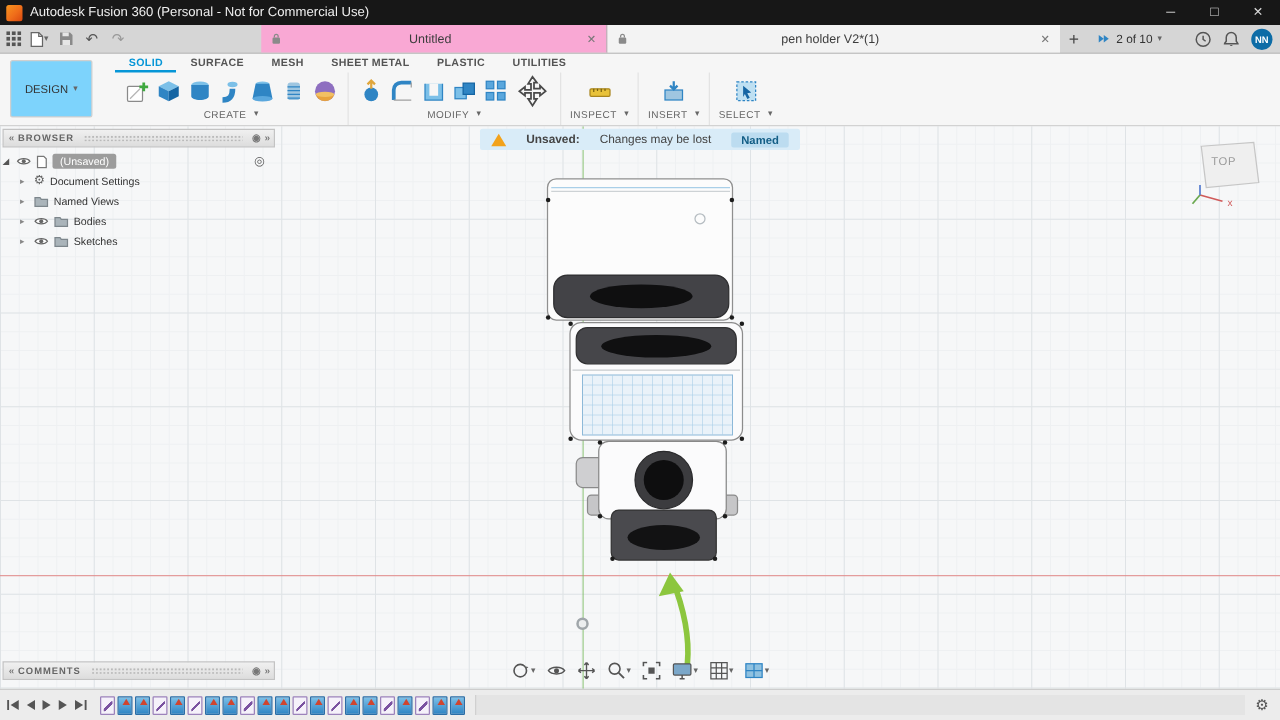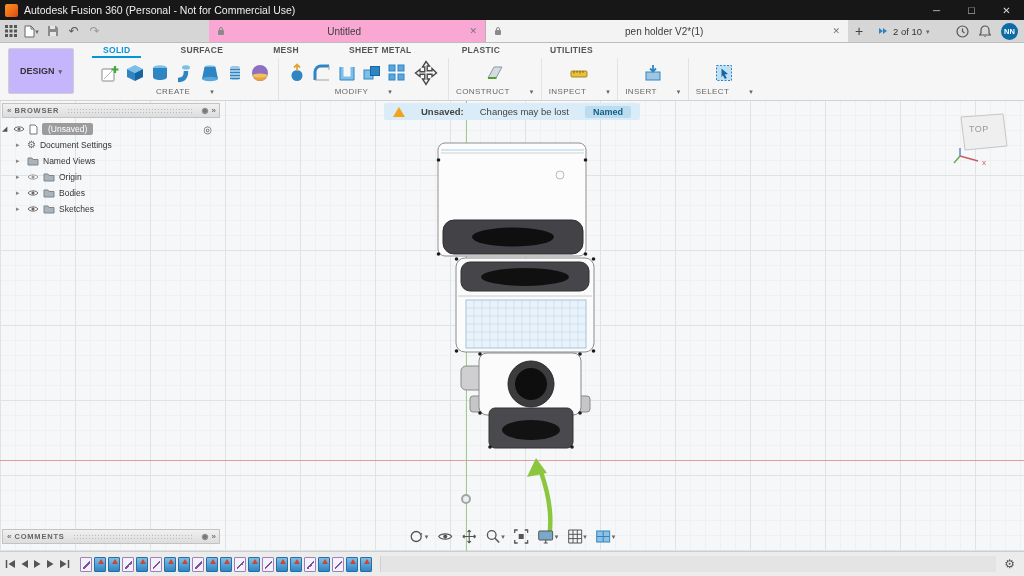--- a/index.html
+++ b/index.html
@@ -32,32 +32,32 @@
   .tab-close::after{content:"\2715";}
   .add-tab{width:22px;text-align:center;font-size:14px;color:#444;line-height:22px;}
   .doc-counter{display:flex;align-items:center;gap:4px;margin-left:8px;font-size:9.5px;color:#333;}
   .right-cluster{margin-left:auto;display:flex;align-items:center;gap:10px;margin-right:6px;}
   .avatar{width:17px;height:17px;border-radius:50%;background:#0d6ca6;color:#fff;
           font-size:7.5px;font-weight:bold;display:flex;align-items:center;justify-content:center;}
 
   
   .toolbar{position:absolute;top:42px;left:0;right:0;height:58px;background:#f6f6f6;
            border-bottom:1px solid #d2d2d2;z-index:48;}
-  .design-btn{position:absolute;left:8px;top:6px;width:64px;height:44px;background:#c4b5fd;
+  .design-btn{position:absolute;left:8px;top:6px;width:64px;height:44px;background:#7dd3fc;
               border:1px solid #cfcfcf;border-radius:2px;display:flex;align-items:center;
-              justify-content:center;gap:4px;font-size:9px;color:#333;font-weight:bold;}
+              justify-content:center;gap:4px;font-size:9px;color:#333;font-weight:normal;}
   .ribbon{position:absolute;left:92px;top:0;right:0;height:58px;display:flex;flex-direction:column;}
-  .ribbon-tabs{display:flex;height:16px;gap:28px;}
+  .ribbon-tabs{display:flex;height:16px;}
   .ribbon-tab{padding:0 11px;font-size:8.5px;font-weight:bold;color:#555;display:flex;
               align-items:center;letter-spacing:.3px;}
   .ribbon-tab.active{color:#0696d7;box-shadow:inset 0 -2px 0 #0696d7;}
   .ribbon-groups{display:flex;height:42px;}
   .rgroup{display:flex;flex-direction:column;align-items:center;padding:0 7px;border-right:1px solid #e3e3e3;}
   .rgroup-icons{display:flex;align-items:center;height:29px;gap:3px;}
-  .rgroup-label{font-size:8px;color:#666;letter-spacing:.4px;display:flex;align-items:center;gap:20px;}
+  .rgroup-label{font-size:8px;color:#666;letter-spacing:.4px;display:flex;align-items:center;gap:6px;}
   .ticon{width:22px;height:22px;display:flex;align-items:center;justify-content:center;}
   .ticon.big{width:30px;height:28px;}
   .ticon svg{display:block;}
 
   
   .canvas{position:absolute;top:100px;left:0;right:0;bottom:24px;background-color:#f6f7f8;
     background-image:
       linear-gradient(#dfe3e6 1px,transparent 1px),
       linear-gradient(90deg,#dfe3e6 1px,transparent 1px),
       linear-gradient(#eef0f2 1px,transparent 1px),
@@ -324,34 +324,20 @@
                 </svg>
               </span>
           </div>
           <div class="rgroup-label">
             <span>MODIFY</span>
               <span class="caret"></span>
           </div>
         </div>
 
 
-        <div class="rgroup">
-          <div class="rgroup-icons">
-            <span class="ticon">
-                <svg width="20" height="20" viewBox="0 0 20 20">
-                  <polygon points="3,15 9,4 17,4 11,15" fill="#d3dce1" stroke="#8a9aa5"></polygon>
-                  <path d="M3 15h8.5" stroke="#54a02f" stroke-width="2"></path>
-                </svg>
-              </span>
-          </div>
-          <div class="rgroup-label">
-            <span>CONSTRUCT</span>
-              <span class="caret"></span>
-          </div>
-        </div>
 
         <div class="rgroup">
           <div class="rgroup-icons">
             <span class="ticon">
                 <svg width="20" height="20" viewBox="0 0 20 20">
                   <rect x="2" y="8" width="16" height="6" rx="1" fill="#e8c23a" stroke="#a8851f"></rect>
                   <path d="M5 8v2.5M8 8v1.8M11 8v2.5M14 8v1.8" stroke="#7a6010"></path>
                 </svg>
               </span>
           </div>
@@ -499,31 +485,20 @@
         <div class="tree-row child">
           <span class="tri">▸</span>
           <svg width="12" height="10" viewBox="0 0 12 10">
               <path d="M1 2h4l1 1.5h5V9H1z" fill="#aab4ba" stroke="#7d868c"></path>
             </svg>
           <span>Named Views</span>
         </div>
         <div class="tree-row child">
           <span class="tri">▸</span>
           <svg width="12" height="8" viewBox="0 0 12 8">
-              <path d="M1 4c2-2.8 8-2.8 10 0-2 2.8-8 2.8-10 0z" fill="#fff" stroke="#999"></path>
-              <circle cx="6" cy="4" r="1.6" fill="#999"></circle>
-            </svg>
-          <svg width="12" height="10" viewBox="0 0 12 10">
-              <path d="M1 2h4l1 1.5h5V9H1z" fill="#aab4ba" stroke="#7d868c"></path>
-            </svg>
-          <span>Origin</span>
-        </div>
-        <div class="tree-row child">
-          <span class="tri">▸</span>
-          <svg width="12" height="8" viewBox="0 0 12 8">
               <path d="M1 4c2-2.8 8-2.8 10 0-2 2.8-8 2.8-10 0z" fill="#fff" stroke="#666"></path>
               <circle cx="6" cy="4" r="1.6" fill="#666"></circle>
             </svg>
           <svg width="12" height="10" viewBox="0 0 12 10">
               <path d="M1 2h4l1 1.5h5V9H1z" fill="#aab4ba" stroke="#7d868c"></path>
             </svg>
           <span>Bodies</span>
         </div>
         <div class="tree-row child">
           <span class="tri">▸</span>

